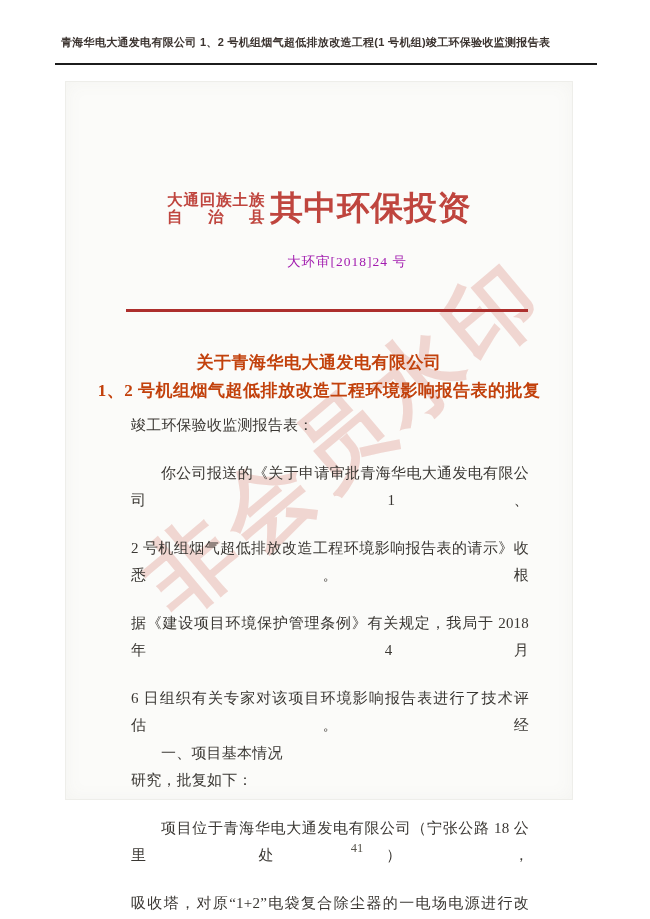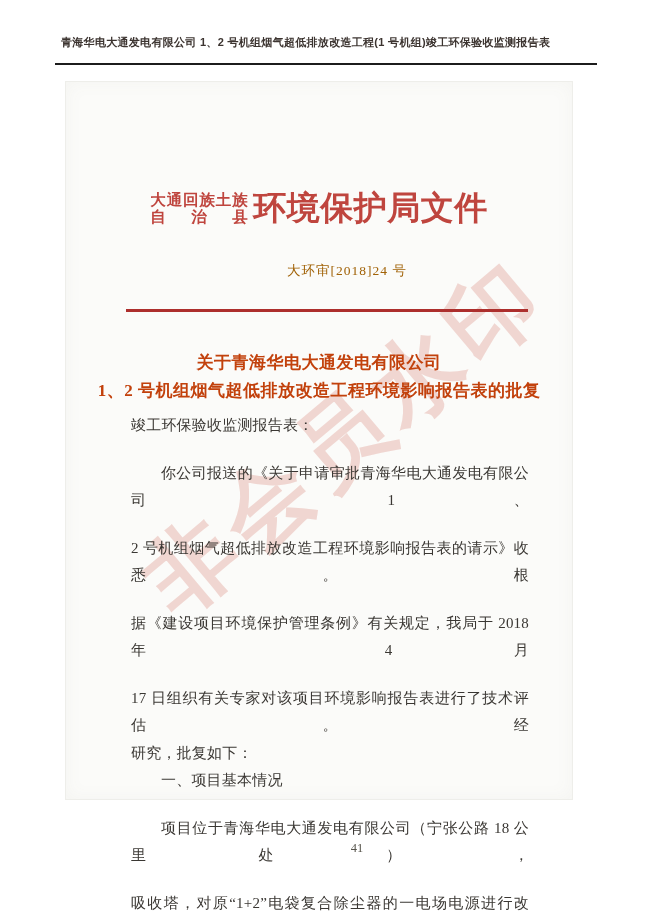--- a/index.html
+++ b/index.html
@@ -47,22 +47,22 @@
   .issuer-small{width:98px;}
   .issuer-small div{
     font-size:15.5px;line-height:17px;
     text-align:justify;text-align-last:justify;
     letter-spacing:0.5px;white-space:nowrap;
   }
   .issuer-large{
     font-size:33px;line-height:36px;letter-spacing:0.5px;white-space:nowrap;
   }
   .doc-number{
-    position:absolute;left:0;top:180px;width:100%;
-    text-align:center;font-size:13.5px;color:#a16207;letter-spacing:1px;
+    position:absolute;left:0;top:171px;width:100%;
+    text-align:center;font-size:13.5px;color:#a21caf;letter-spacing:1px;
     transform:translateX(28px);
   }
   .red-rule{
     position:absolute;left:60px;top:227px;width:402px;height:3px;
     background:#ad2f2d;
   }
   .doc-title{
     position:absolute;left:0;top:243px;width:100%;
     text-align:center;font-weight:700;font-size:17px;line-height:28px;
     color:#c2410c;letter-spacing:0.5px;margin-top:24px;
@@ -94,40 +94,40 @@
 <div class="paper">
   <div class="watermark">非会员水印</div>
 
   <div class="paper-content">
 
     <div class="letterhead">
       <div class="issuer-small">
         <div>大通回族土族</div>
         <div>自 治 县</div>
       </div>
-      <div class="issuer-large">环境保护局文件</div>
+      <div class="issuer-large">其中环保投资</div>
     </div>
 
     <div class="doc-number">大环审[2018]24 号</div>
 
     <div class="red-rule"></div>
 
     <div class="doc-title">
       <div>关于青海华电大通发电有限公司</div>
       <div>1、2 号机组烟气超低排放改造工程环境影响报告表的批复</div>
     </div>
 
     <div class="doc-body">
       <div class="bline">竣工环保验收监测报告表：</div>
       <div class="bline indent fill">你公司报送的《关于申请审批青海华电大通发电有限公司 1、</div>
       <div class="bline fill">2 号机组烟气超低排放改造工程环境影响报告表的请示》收悉。根</div>
       <div class="bline fill">据《建设项目环境保护管理条例》有关规定，我局于 2018 年 4 月</div>
-      <div class="bline fill">17 日组织有关专家对该项目环境影响报告表进行了技术评估。经</div>
+      <div class="bline fill">6 日组织有关专家对该项目环境影响报告表进行了技术评估。经</div>
+      <div class="bline indent">一、项目基本情况</div>
       <div class="bline">研究，批复如下：</div>
-      <div class="bline indent">一、项目基本情况</div>
       <div class="bline indent fill">项目位于青海华电大通发电有限公司（宁张公路 18 公里处），</div>
       <div class="bline fill">吸收塔，对原“1+2”电袋复合除尘器的一电场电源进行改造，对</div>
 
     </div>
 
   </div>
 </div>
 
 <div class="page-number">41</div>
 

